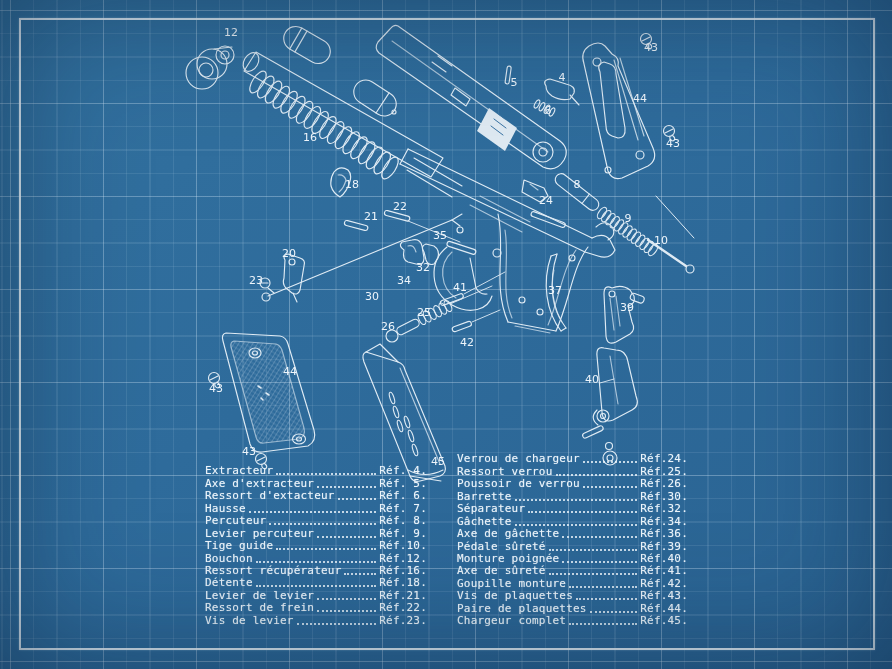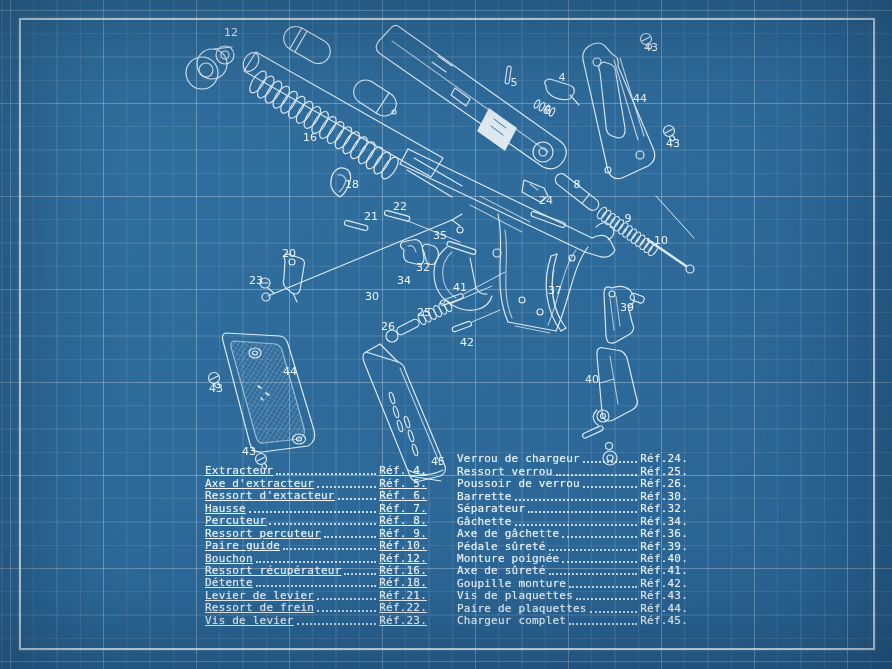--- a/index.html
+++ b/index.html
@@ -28,21 +28,21 @@
     border:2px solid rgba(236,245,251,.9);z-index:2;
     box-shadow:0 0 2px rgba(220,240,255,.35);
   }
   svg.diagram{position:absolute;left:0;top:0;z-index:3;}
   .plist{
     position:absolute;z-index:4;color:#ecf4fa;
     font-family:"DejaVu Sans Mono","Liberation Mono",monospace;
     font-size:11px;letter-spacing:.2px;
     text-shadow:0 0 1px rgba(230,244,255,.55);
   }
-  #col-left{left:205px;top:465px;width:222px;text-decoration:underline;}
+  #col-left{left:205px;top:465px;width:222px;}
   #col-right{left:457px;top:453px;width:231px;}
   .prow{display:flex;align-items:flex-end;height:12.45px;white-space:nowrap;}
   .prow .nm{flex:0 0 auto;}
   .prow .leader{
     flex:1 1 auto;min-width:8px;margin:0 3px 2px 3px;
     border-bottom:2px dotted rgba(236,245,251,.8);
   }
   .prow .ref{flex:0 0 auto;}
   .plabel{
     font-family:"DejaVu Sans",sans-serif;font-size:11px;fill:#eef5fb;
@@ -418,26 +418,26 @@
       <span class="nm">Hausse</span>
       <span class="leader"></span>
       <span class="ref">Réf. 7.</span>
     </div>
     <div class="prow">
       <span class="nm">Percuteur</span>
       <span class="leader"></span>
       <span class="ref">Réf. 8.</span>
     </div>
     <div class="prow">
-      <span class="nm">Ressort percuteur</span>
+      <span class="nm">Levier percuteur</span>
       <span class="leader"></span>
       <span class="ref">Réf. 9.</span>
     </div>
     <div class="prow">
-      <span class="nm">Paire guide</span>
+      <span class="nm">Tige guide</span>
       <span class="leader"></span>
       <span class="ref">Réf.10.</span>
     </div>
     <div class="prow">
       <span class="nm">Bouchon</span>
       <span class="leader"></span>
       <span class="ref">Réf.12.</span>
     </div>
     <div class="prow">
       <span class="nm">Ressort récupérateur</span>

